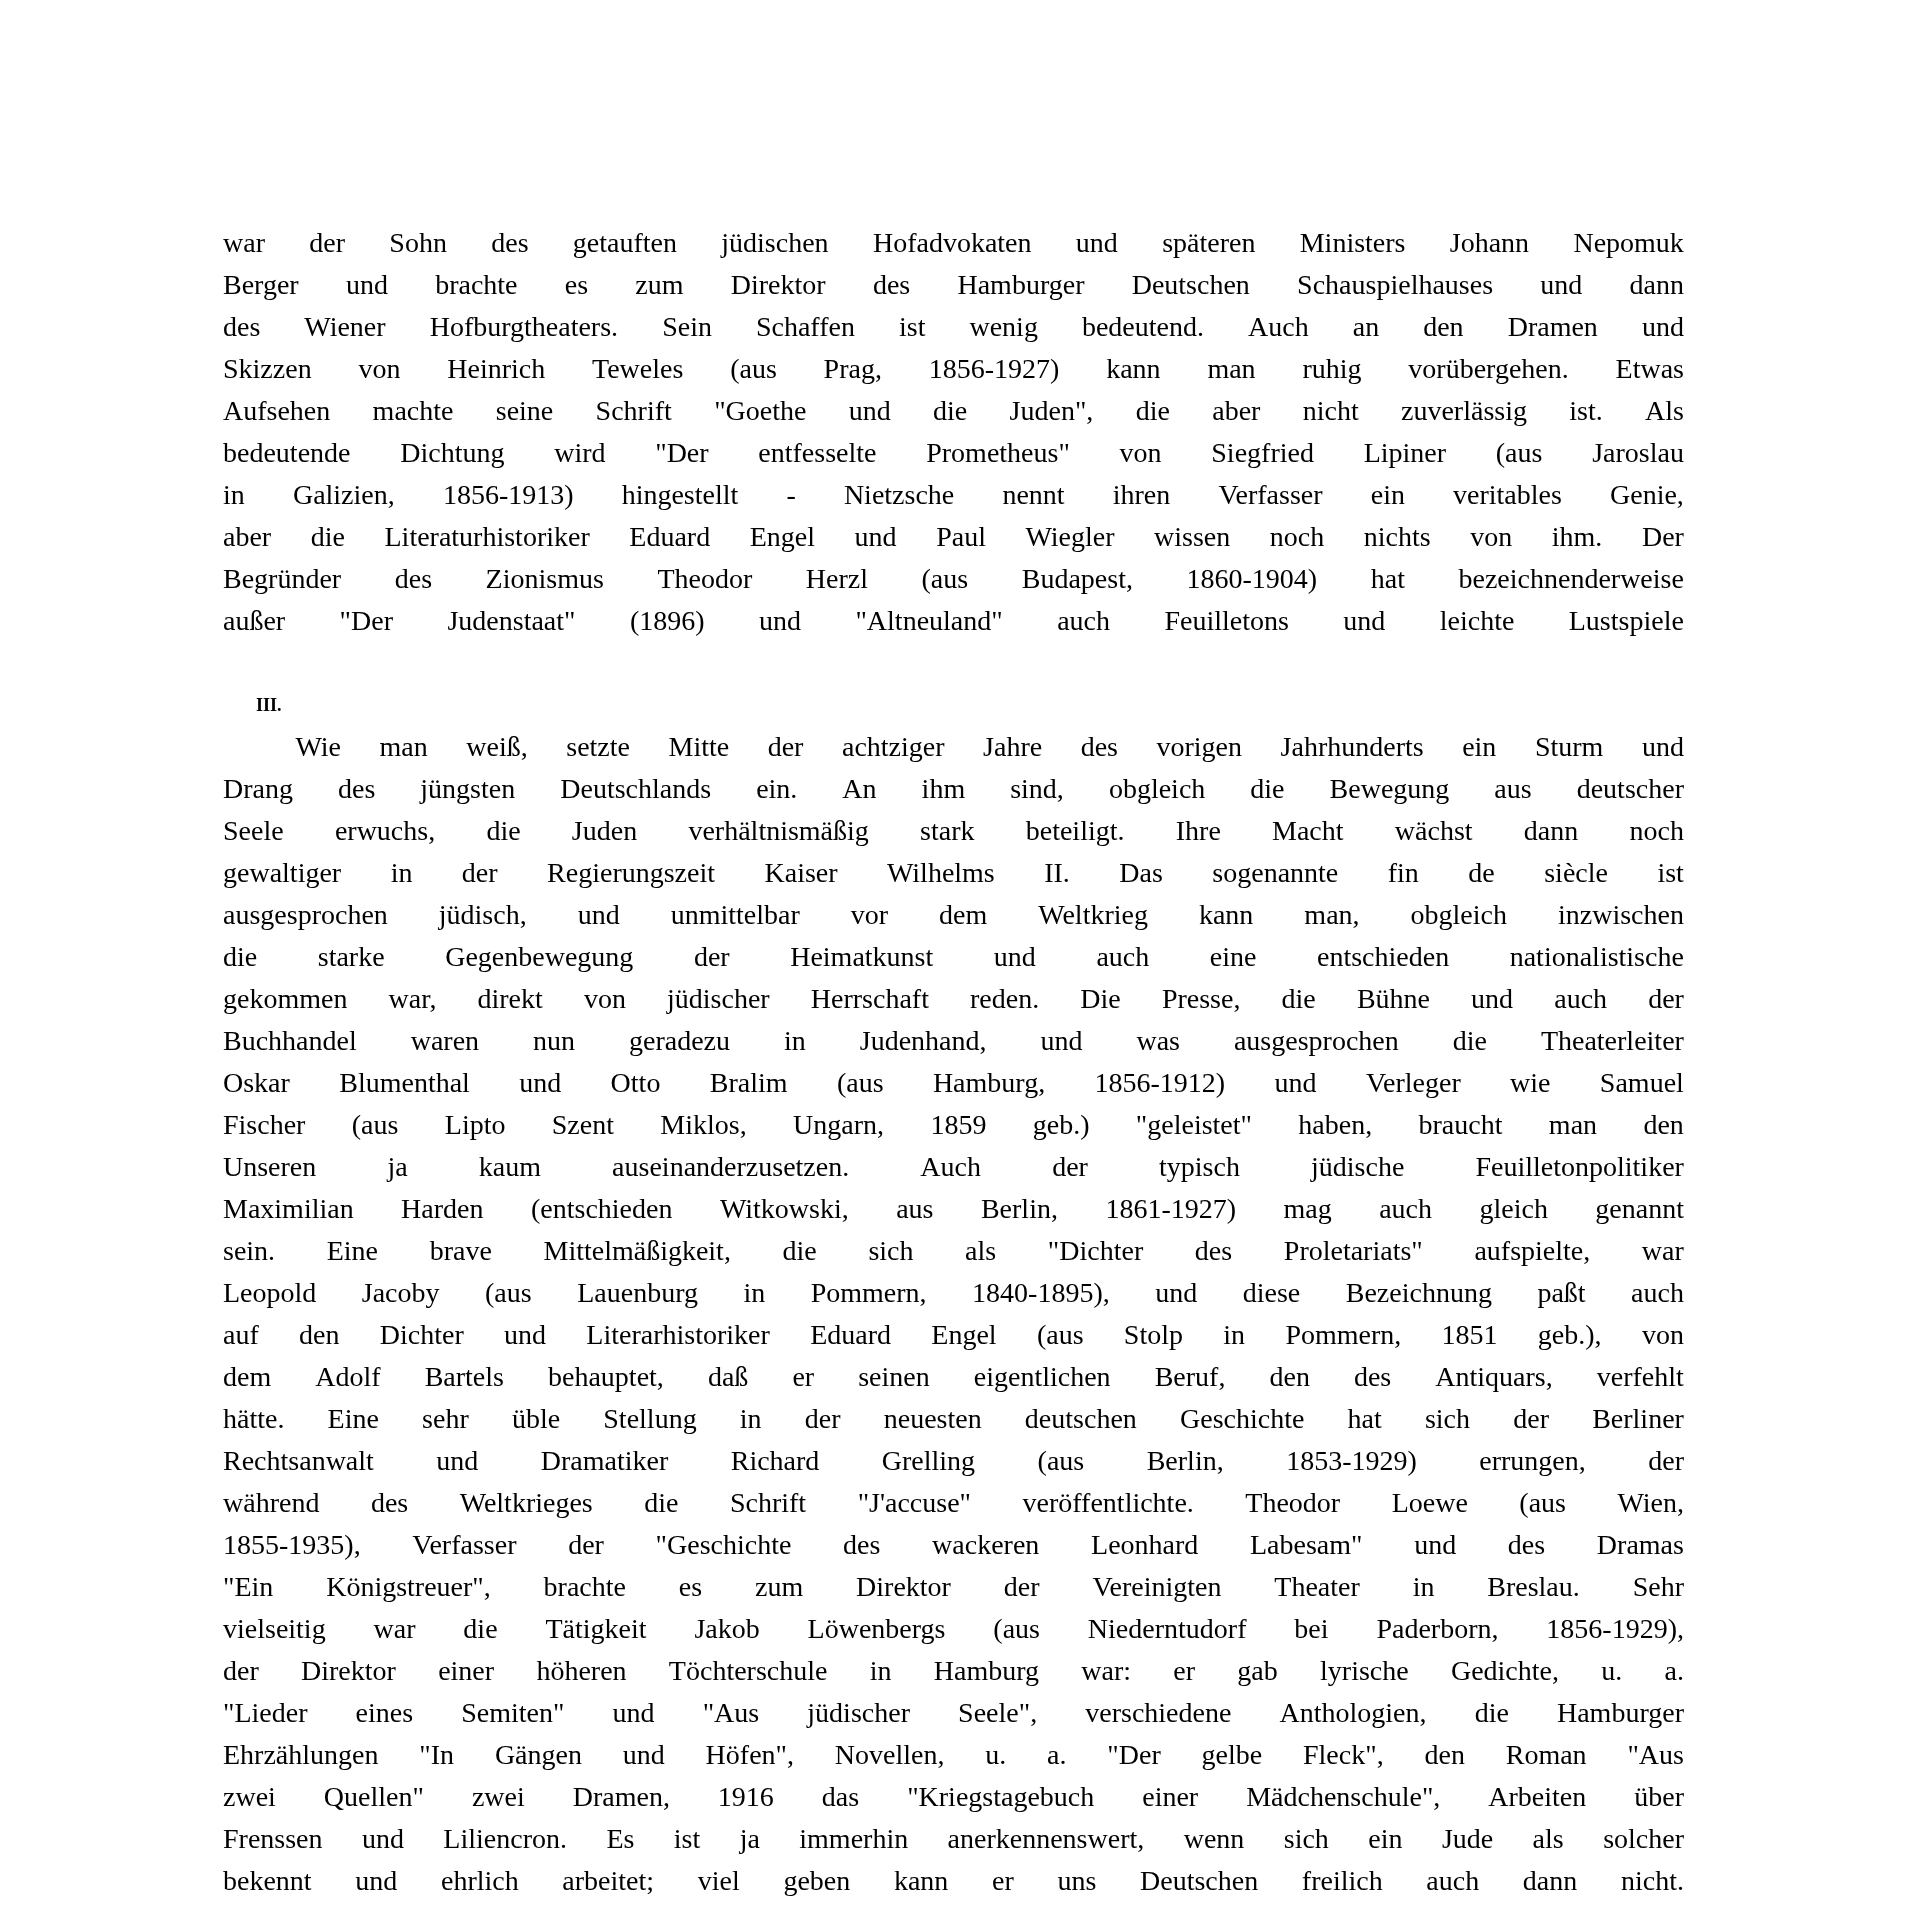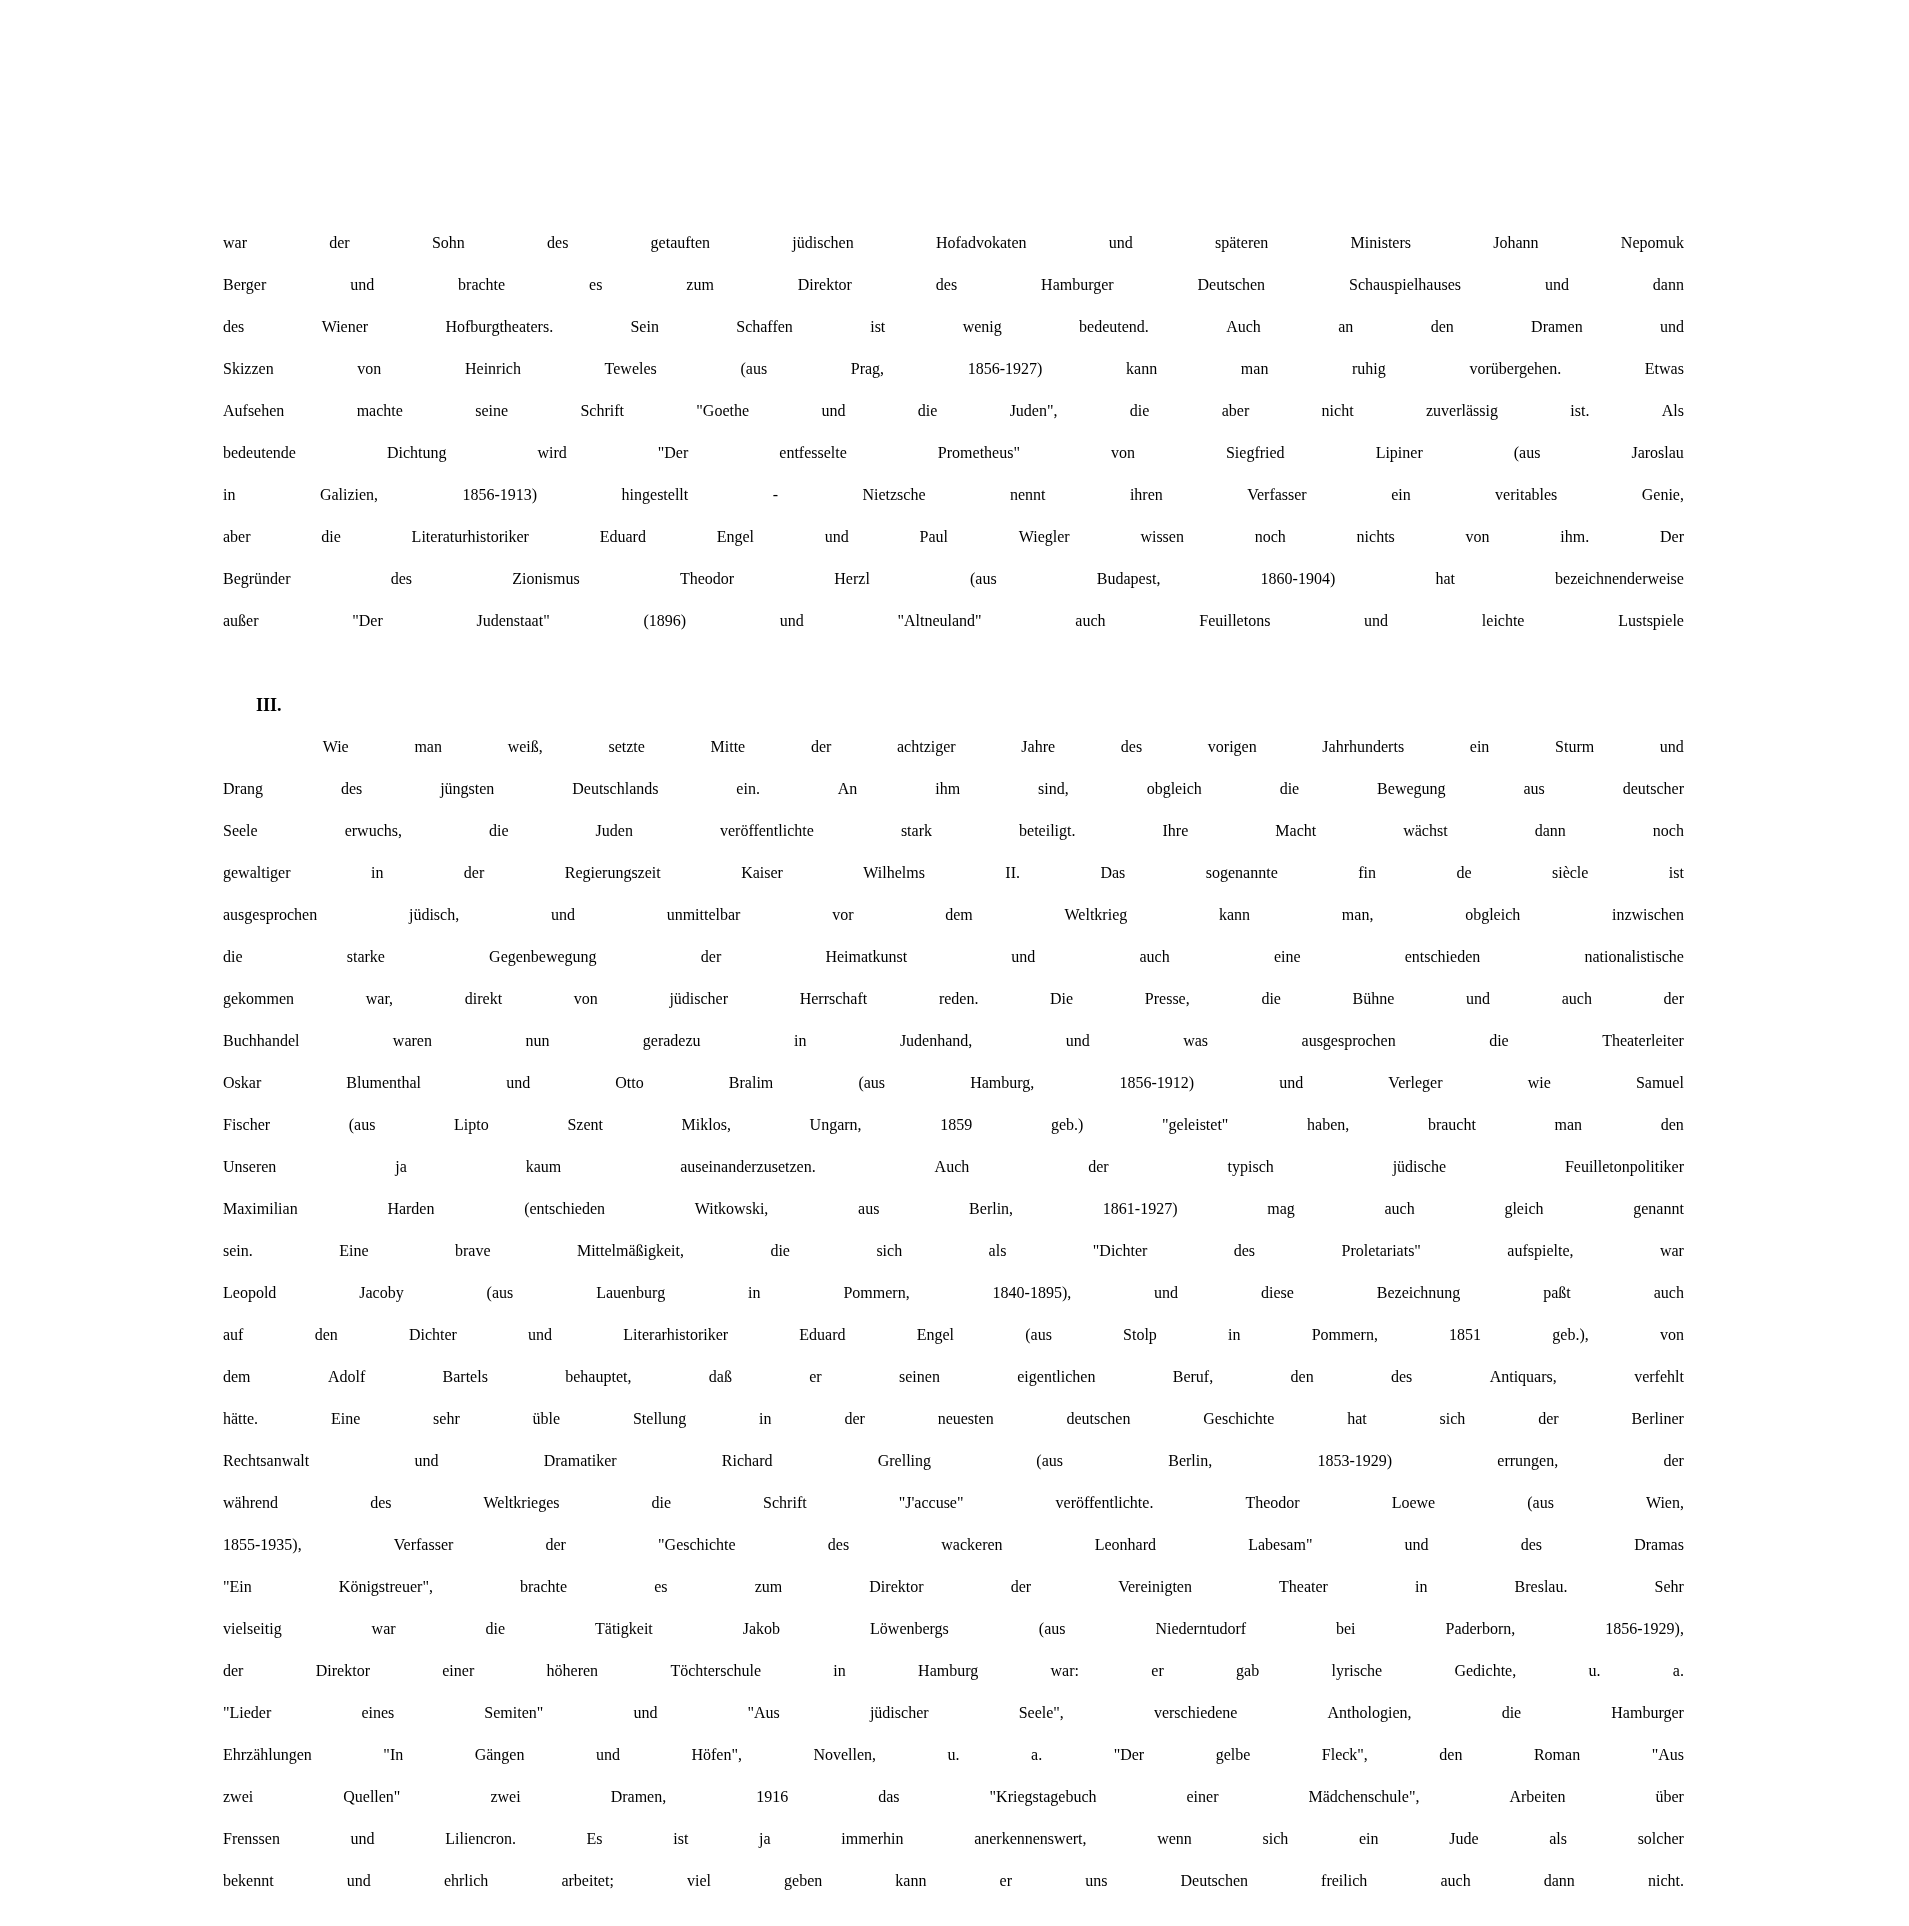--- a/index.html
+++ b/index.html
@@ -33,21 +33,21 @@
     top: 222px;
     width: 1461px;
   }
 
   
   .line {
     display: block;
     width: 100%;
     height: 42px;
     line-height: 42px;
-    font-size: 16px;
+    font-size: 28px;
     white-space: nowrap;
     letter-spacing: 0;
     color: #000000;
   }
 
   
   .line.just {
     display: flex;
     flex-direction: row;
     justify-content: space-between;
@@ -98,21 +98,21 @@
         <div class="line just"><span class="w">außer</span><span class="w">"Der</span><span class="w">Judenstaat"</span><span class="w">(1896)</span><span class="w">und</span><span class="w">"Altneuland"</span><span class="w">auch</span><span class="w">Feuilletons</span><span class="w">und</span><span class="w">leichte</span><span class="w">Lustspiele</span></div>
       </div>
 
     <span class="para-gap"></span>
 
     <div class="section-heading">III.</div>
 
     <div class="paragraph" id="para-2-host">
         <div class="line just"><span class="w" style="width: 34px; flex: 0 0 34px;"></span><span class="w">Wie</span><span class="w">man</span><span class="w">weiß,</span><span class="w">setzte</span><span class="w">Mitte</span><span class="w">der</span><span class="w">achtziger</span><span class="w">Jahre</span><span class="w">des</span><span class="w">vorigen</span><span class="w">Jahrhunderts</span><span class="w">ein</span><span class="w">Sturm</span><span class="w">und</span></div>
         <div class="line just"><span class="w">Drang</span><span class="w">des</span><span class="w">jüngsten</span><span class="w">Deutschlands</span><span class="w">ein.</span><span class="w">An</span><span class="w">ihm</span><span class="w">sind,</span><span class="w">obgleich</span><span class="w">die</span><span class="w">Bewegung</span><span class="w">aus</span><span class="w">deutscher</span></div>
-        <div class="line just"><span class="w">Seele</span><span class="w">erwuchs,</span><span class="w">die</span><span class="w">Juden</span><span class="w">veröffentlichte</span><span class="w">stark</span><span class="w">beteiligt.</span><span class="w">Ihre</span><span class="w">Macht</span><span class="w">wächst</span><span class="w">dann</span><span class="w">noch</span></div>
+        <div class="line just"><span class="w">Seele</span><span class="w">erwuchs,</span><span class="w">die</span><span class="w">Juden</span><span class="w">verhältnismäßig</span><span class="w">stark</span><span class="w">beteiligt.</span><span class="w">Ihre</span><span class="w">Macht</span><span class="w">wächst</span><span class="w">dann</span><span class="w">noch</span></div>
         <div class="line just"><span class="w">gewaltiger</span><span class="w">in</span><span class="w">der</span><span class="w">Regierungszeit</span><span class="w">Kaiser</span><span class="w">Wilhelms</span><span class="w">II.</span><span class="w">Das</span><span class="w">sogenannte</span><span class="w">fin</span><span class="w">de</span><span class="w">siècle</span><span class="w">ist</span></div>
         <div class="line just"><span class="w">ausgesprochen</span><span class="w">jüdisch,</span><span class="w">und</span><span class="w">unmittelbar</span><span class="w">vor</span><span class="w">dem</span><span class="w">Weltkrieg</span><span class="w">kann</span><span class="w">man,</span><span class="w">obgleich</span><span class="w">inzwischen</span></div>
         <div class="line just"><span class="w">die</span><span class="w">starke</span><span class="w">Gegenbewegung</span><span class="w">der</span><span class="w">Heimatkunst</span><span class="w">und</span><span class="w">auch</span><span class="w">eine</span><span class="w">entschieden</span><span class="w">nationalistische</span></div>
         <div class="line just"><span class="w">gekommen</span><span class="w">war,</span><span class="w">direkt</span><span class="w">von</span><span class="w">jüdischer</span><span class="w">Herrschaft</span><span class="w">reden.</span><span class="w">Die</span><span class="w">Presse,</span><span class="w">die</span><span class="w">Bühne</span><span class="w">und</span><span class="w">auch</span><span class="w">der</span></div>
         <div class="line just"><span class="w">Buchhandel</span><span class="w">waren</span><span class="w">nun</span><span class="w">geradezu</span><span class="w">in</span><span class="w">Judenhand,</span><span class="w">und</span><span class="w">was</span><span class="w">ausgesprochen</span><span class="w">die</span><span class="w">Theaterleiter</span></div>
         <div class="line just"><span class="w">Oskar</span><span class="w">Blumenthal</span><span class="w">und</span><span class="w">Otto</span><span class="w">Bralim</span><span class="w">(aus</span><span class="w">Hamburg,</span><span class="w">1856-1912)</span><span class="w">und</span><span class="w">Verleger</span><span class="w">wie</span><span class="w">Samuel</span></div>
         <div class="line just"><span class="w">Fischer</span><span class="w">(aus</span><span class="w">Lipto</span><span class="w">Szent</span><span class="w">Miklos,</span><span class="w">Ungarn,</span><span class="w">1859</span><span class="w">geb.)</span><span class="w">"geleistet"</span><span class="w">haben,</span><span class="w">braucht</span><span class="w">man</span><span class="w">den</span></div>
         <div class="line just"><span class="w">Unseren</span><span class="w">ja</span><span class="w">kaum</span><span class="w">auseinanderzusetzen.</span><span class="w">Auch</span><span class="w">der</span><span class="w">typisch</span><span class="w">jüdische</span><span class="w">Feuilletonpolitiker</span></div>
         <div class="line just"><span class="w">Maximilian</span><span class="w">Harden</span><span class="w">(entschieden</span><span class="w">Witkowski,</span><span class="w">aus</span><span class="w">Berlin,</span><span class="w">1861-1927)</span><span class="w">mag</span><span class="w">auch</span><span class="w">gleich</span><span class="w">genannt</span></div>
         <div class="line just"><span class="w">sein.</span><span class="w">Eine</span><span class="w">brave</span><span class="w">Mittelmäßigkeit,</span><span class="w">die</span><span class="w">sich</span><span class="w">als</span><span class="w">"Dichter</span><span class="w">des</span><span class="w">Proletariats"</span><span class="w">aufspielte,</span><span class="w">war</span></div>

